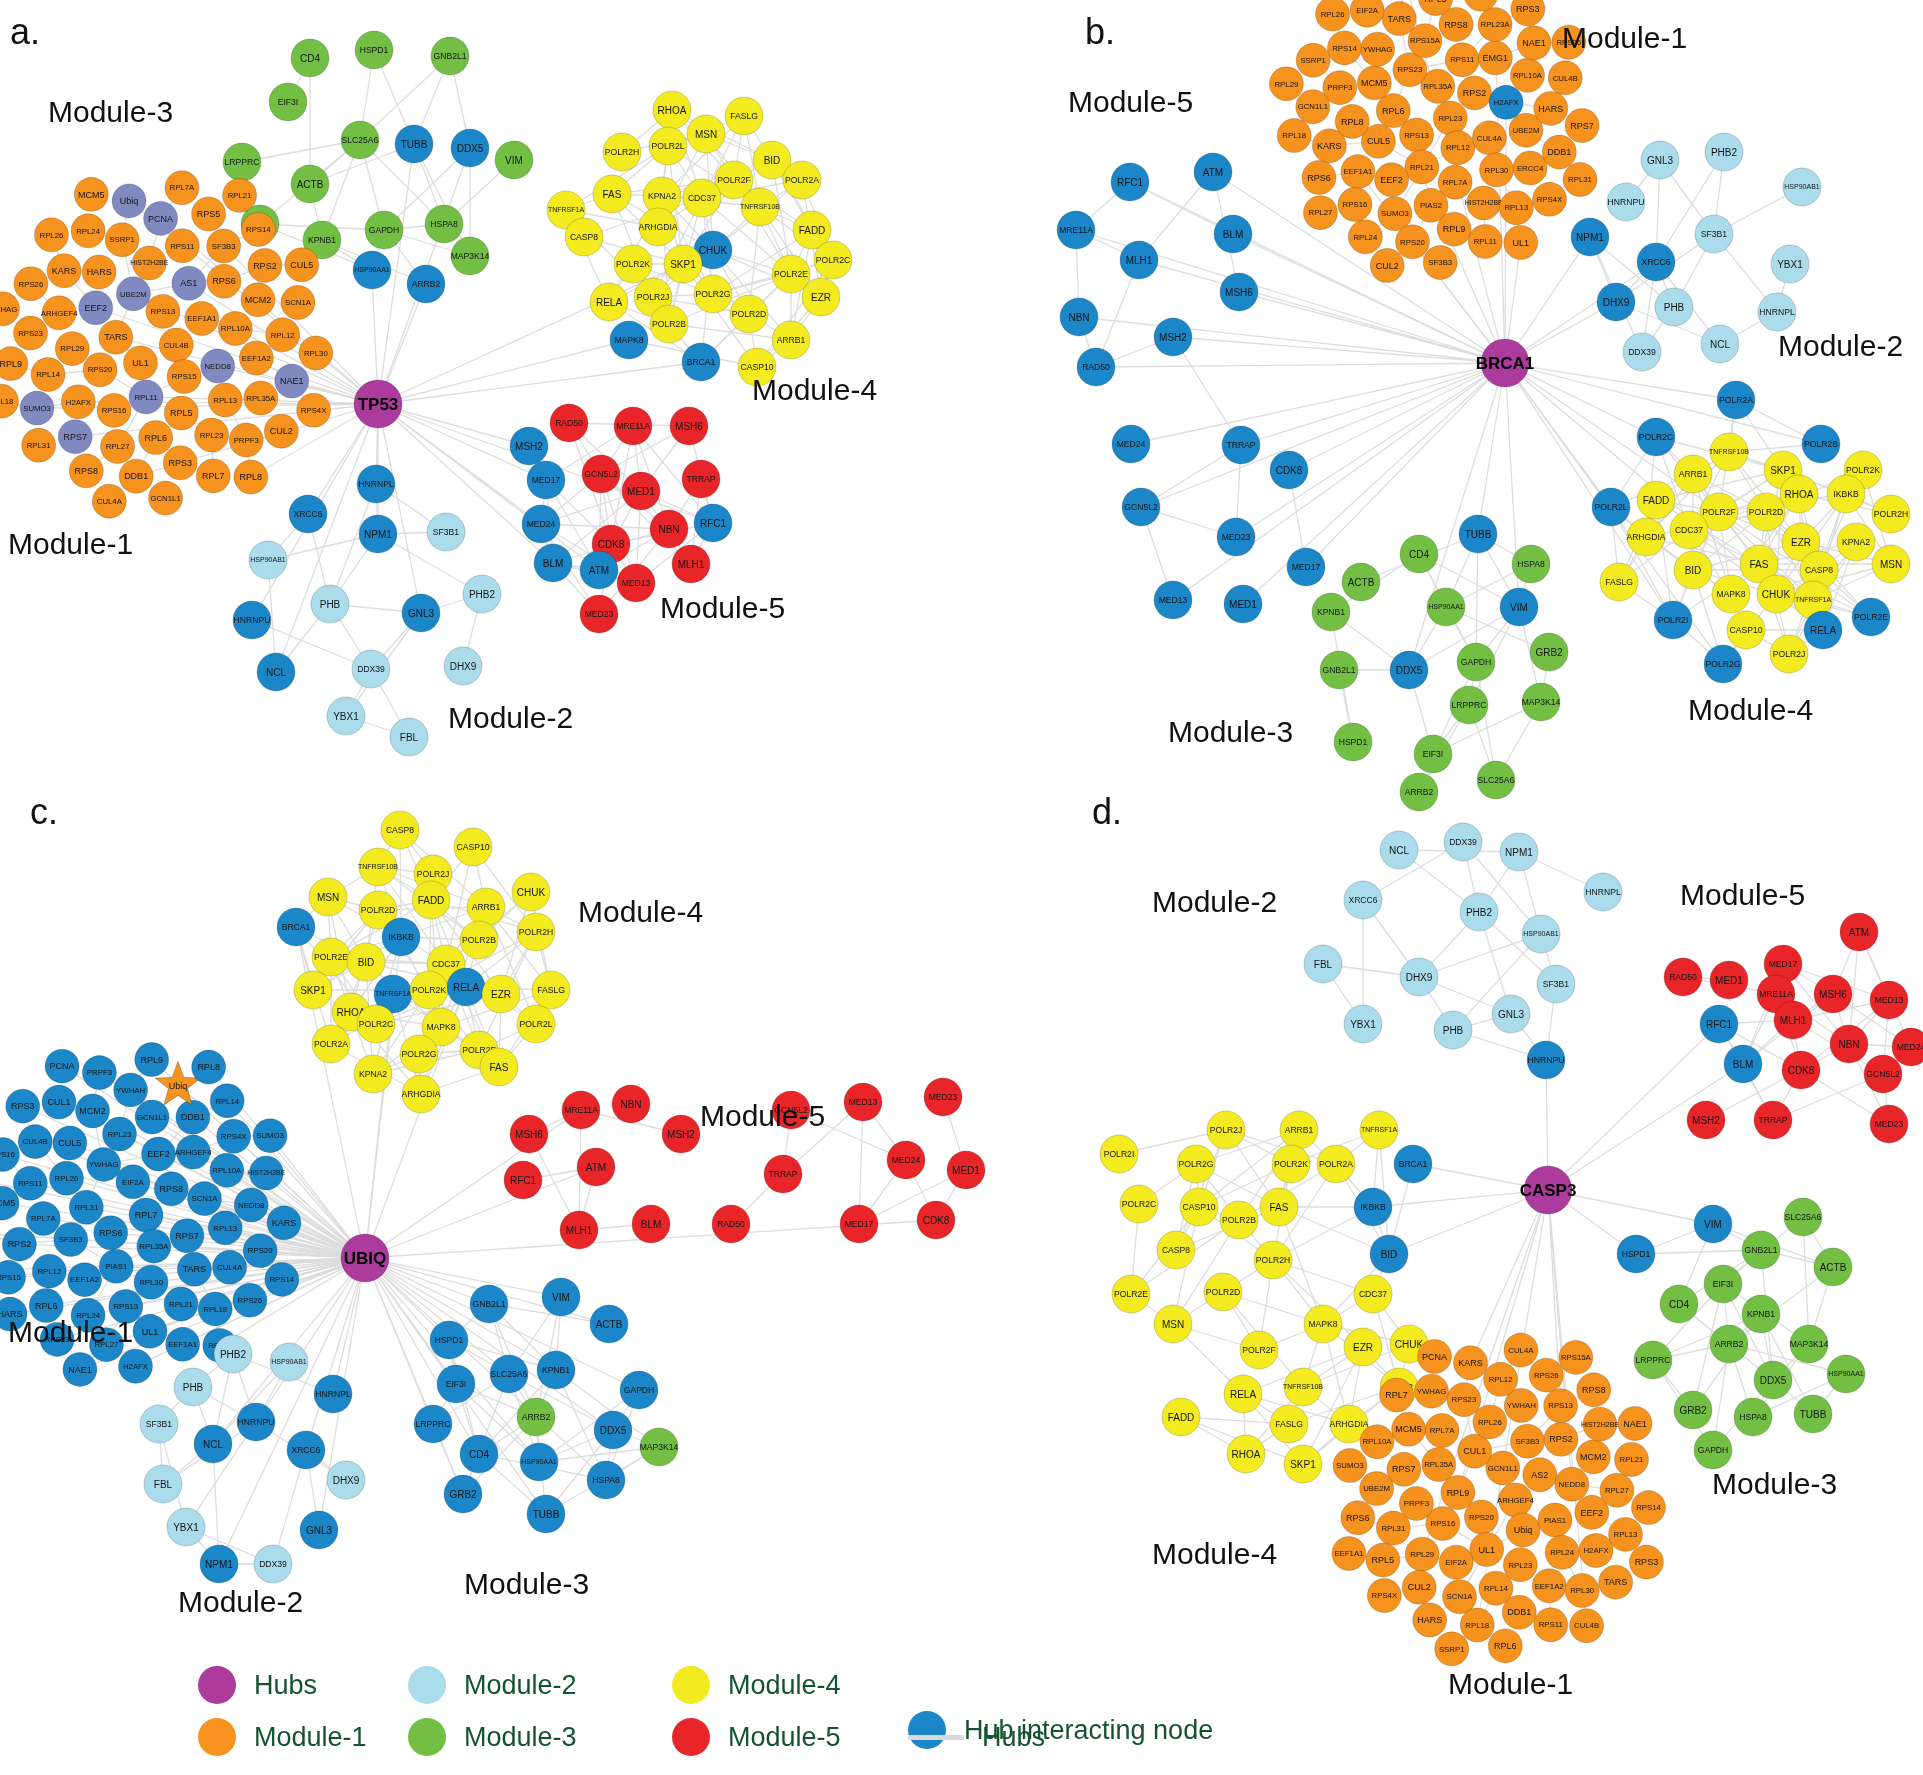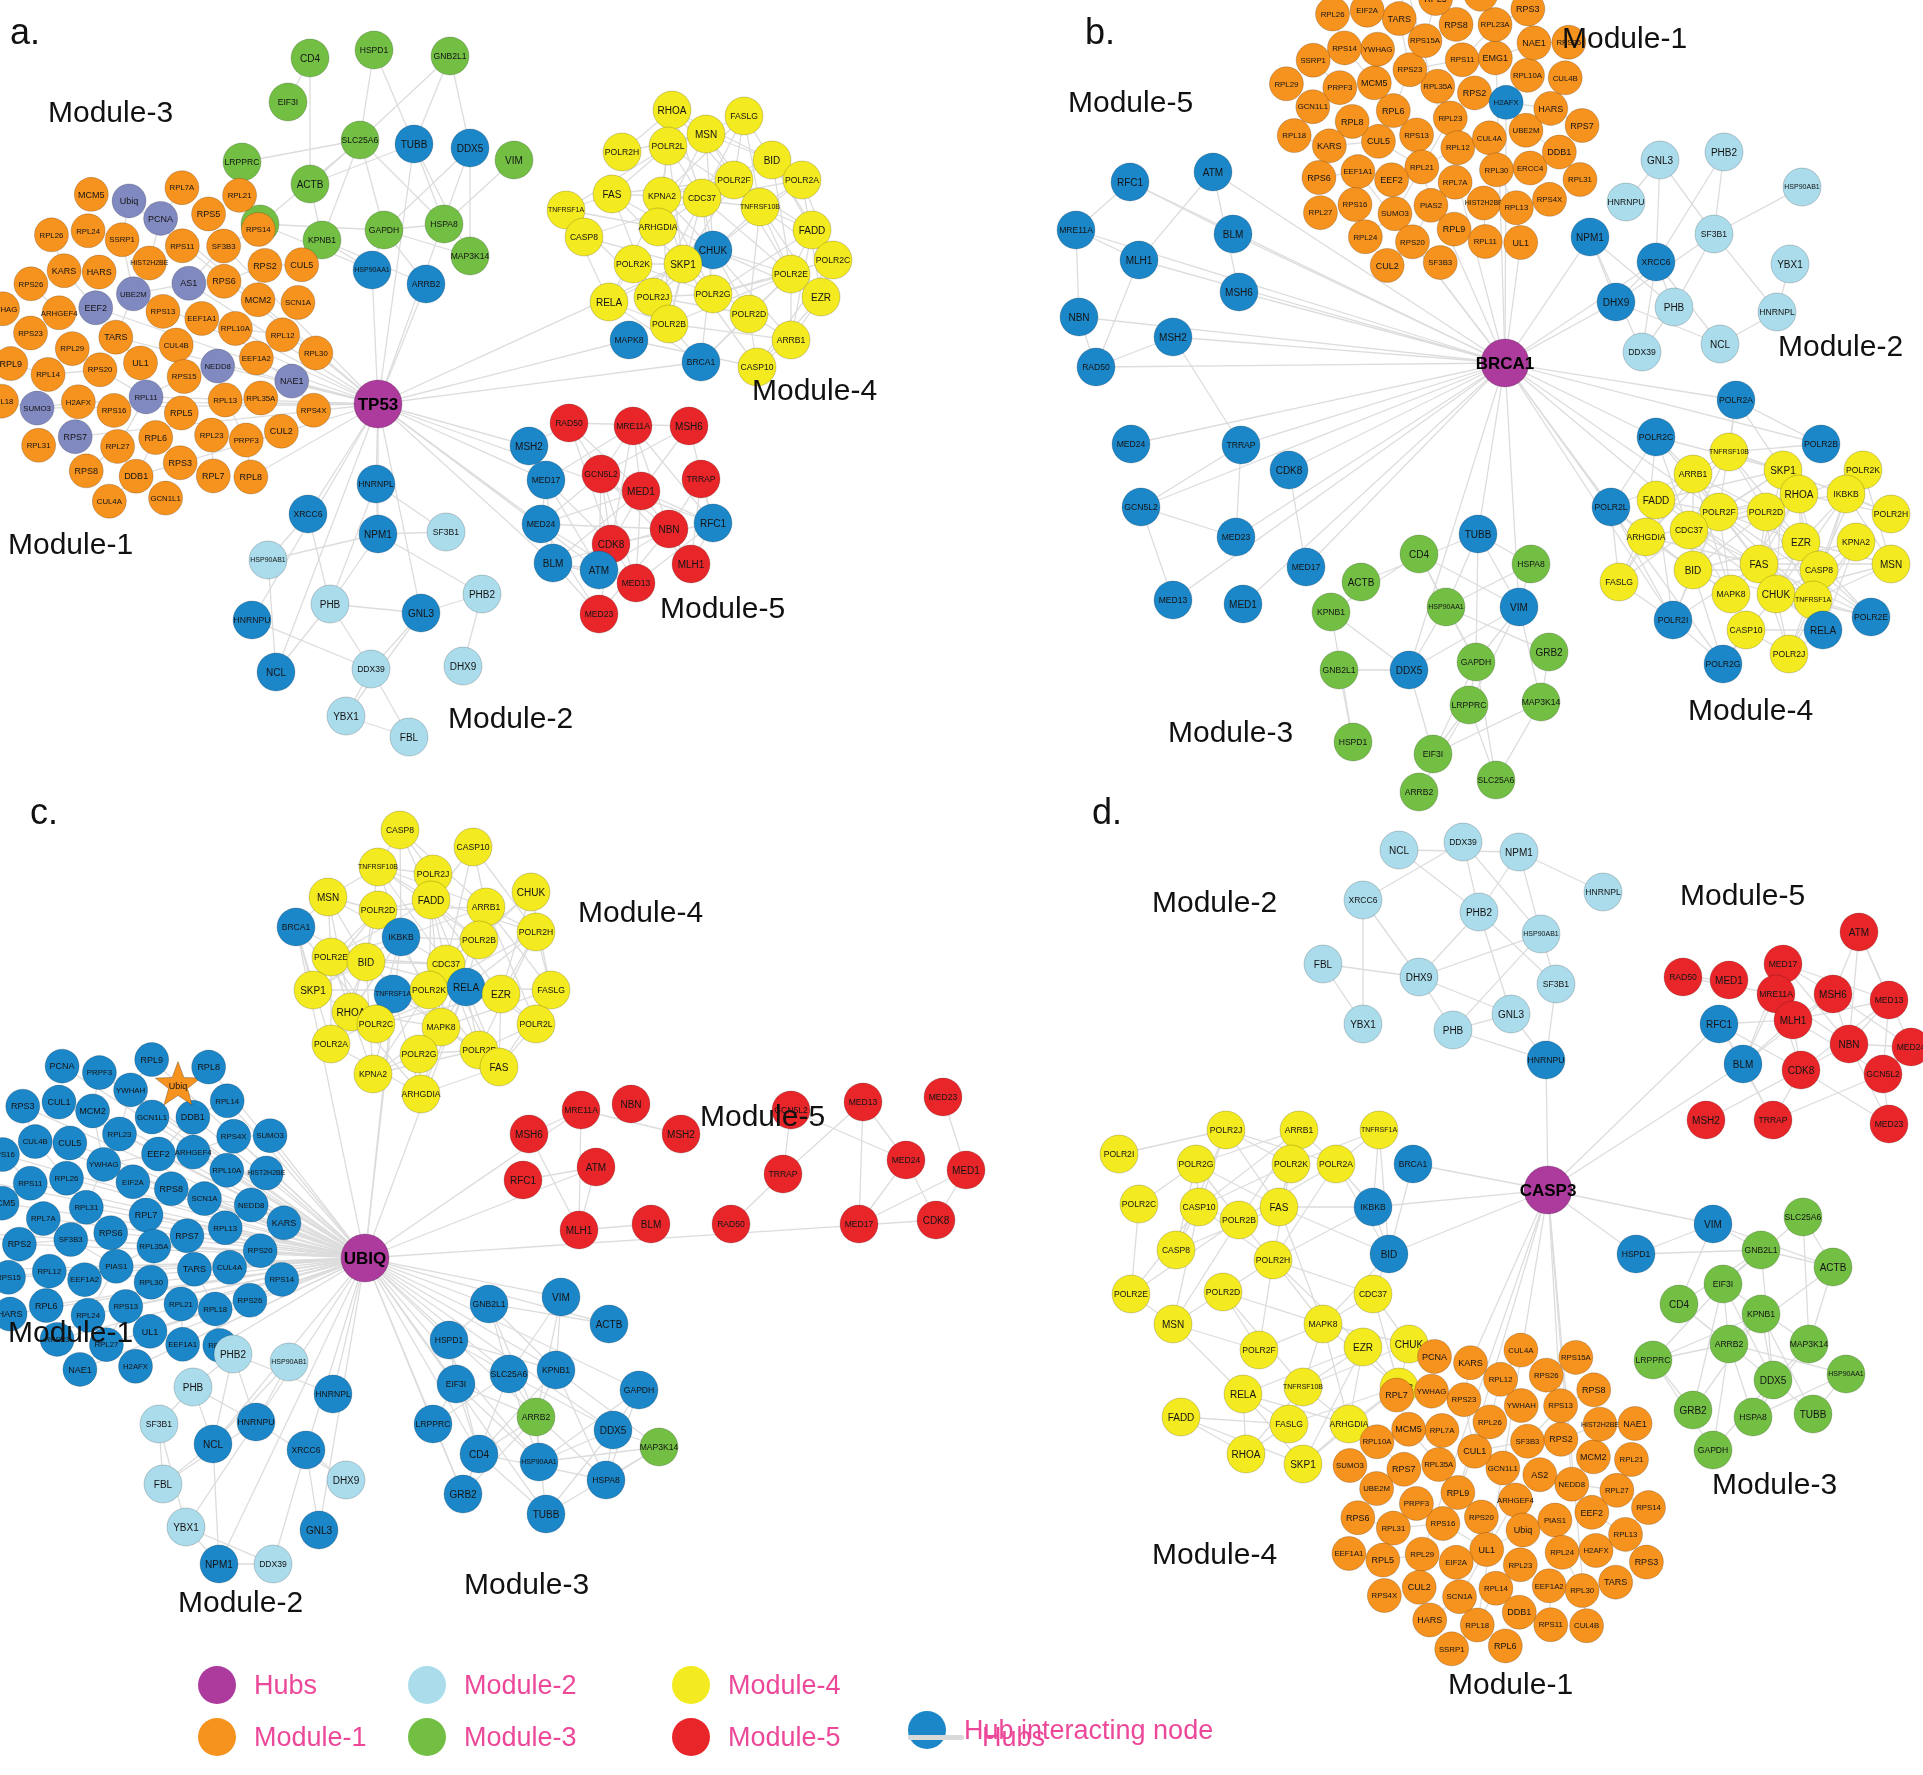--- a/index.html
+++ b/index.html
@@ -4,21 +4,21 @@
 <style>
   html,body{margin:0;padding:0;background:#ffffff;}
   body{width:1923px;height:1775px;position:relative;overflow:hidden;
        font-family:"Liberation Sans",sans-serif;}
   #net{position:absolute;left:0;top:0;}
   #net text{font-family:"Liberation Sans",sans-serif;}
   .legend{position:absolute;left:0;top:0;width:100%;height:100%;pointer-events:none;}
   .lg-item{position:absolute;display:flex;align-items:center;gap:18px;height:44px;}
   .sw{width:38px;height:38px;border-radius:50%;flex:none;}
   .sw.line{width:56px;height:5px;border-radius:2px;}
-  .lg-label{font-size:27px;color:#ec4899;white-space:nowrap;}
+  .lg-label{font-size:27px;color:#14532d;white-space:nowrap;}
 </style>
 </head>
 <body>
 
 <svg id="net" width="1923" height="1775" viewBox="0 0 1923 1775">
     <g stroke="#d9d9d9" stroke-width="1.3" fill="none" opacity="0.9">
       <line x1="310" y1="58" x2="288" y2="102"></line>
       <line x1="310" y1="58" x2="310" y2="184"></line>
       <line x1="374" y1="50" x2="360" y2="140"></line>
       <line x1="374" y1="50" x2="414" y2="144"></line>

